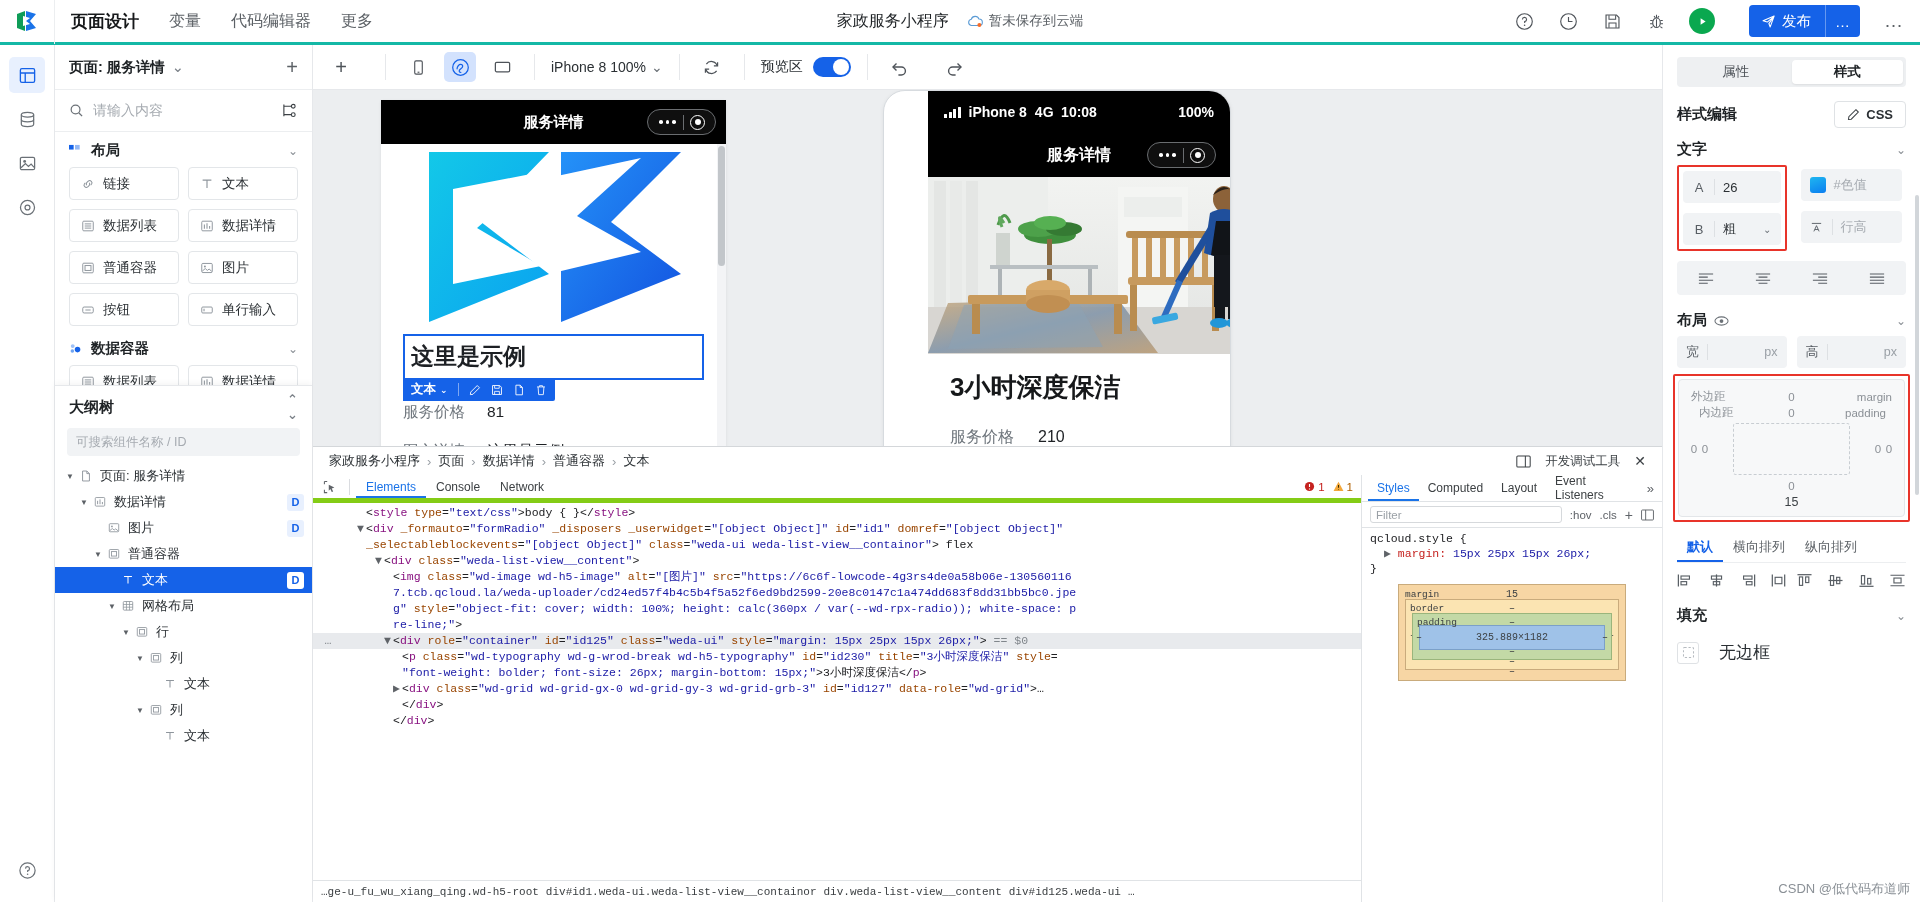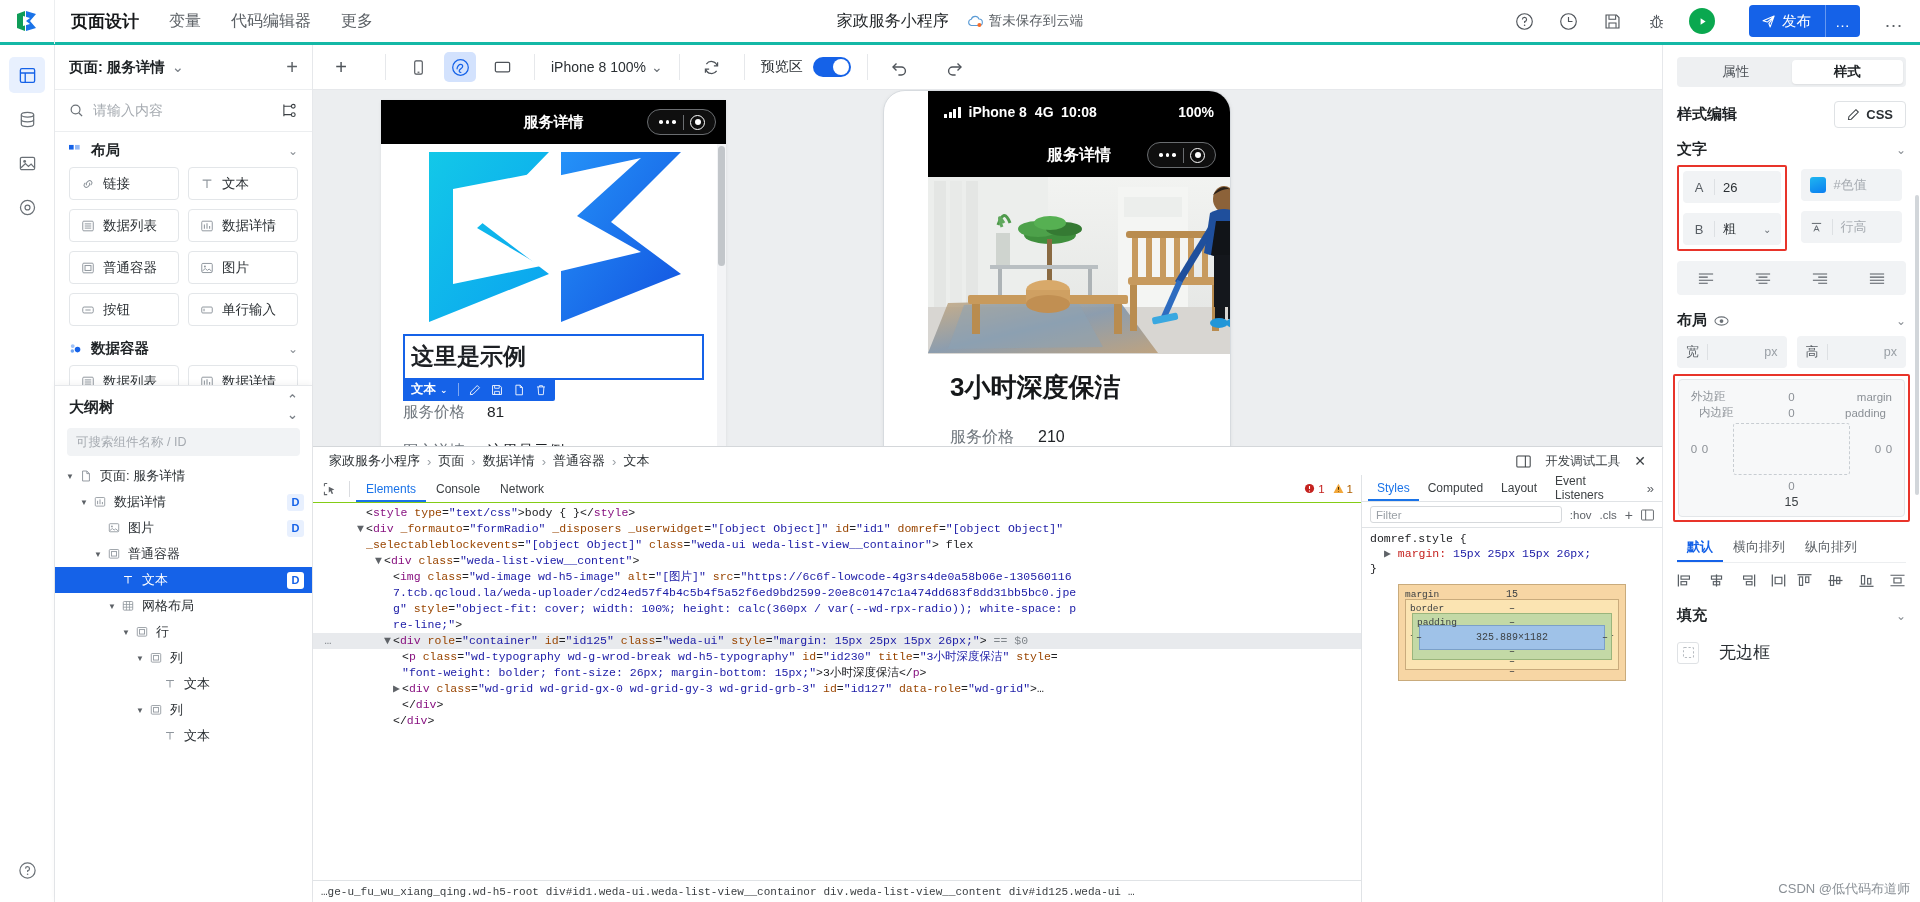--- a/index.html
+++ b/index.html
@@ -228,21 +228,21 @@
   }
   .dt-crumb {
     height: 28px; display: flex; align-items: center; padding: 0 16px; font-size: 13px; color: #2b3034;
     gap: 7px; background: #fff;
   }
   .dt-crumb .sep { color: #9aa0a6; }
   .dt-crumb-right { margin-left: auto; display: flex; align-items: center; gap: 14px; color: #3c4145; font-size: 12.5px;}
   .dt-main { flex: 1; display: flex; min-height: 0; }
   .dt-left { flex: 1; min-width: 0; display: flex; flex-direction: column; border-right: 1px solid #e0e3e6; }
   .dt-tabs {
-    height: 28px; display: flex; align-items: center; gap: 0; border-bottom: 1px solid #84cc16; padding-left: 4px;
+    height: 28px; display: flex; align-items: center; gap: 0; border-bottom: 5px solid #84cc16; padding-left: 4px;
   }
   .dt-pick { width: 26px; display: flex; align-items: center; justify-content: center; color: #5f6368; cursor: pointer;}
   .dt-vsep { width: 1px; height: 16px; background: #dadce0; margin: 0 6px; }
   .dt-tab { padding: 0 10px; height: 100%; display: flex; align-items: center; font-size: 12px; color: #3c4043; cursor: pointer; }
   .dt-tab.active { color: #1a73e8; box-shadow: inset 0 -2px 0 #1a73e8; }
   .dt-tabs-right { margin-left: auto; display: flex; align-items: center; gap: 8px; padding-right: 8px; font-size: 11.5px; }
   .warn-pill { display:flex; align-items:center; gap:3px; color:#b06000; }
   .err-pill { display:flex; align-items:center; gap:3px; color:#c5221f; }
   .dt-code {
     flex: 1; overflow: hidden; font-family: "Liberation Mono", "DejaVu Sans Mono", monospace;
@@ -1069,21 +1069,21 @@
                 <span class="fr-btn">.cls</span>
                 <span class="fr-btn" style="font-size:14px;">+</span>
                 <span class="fr-btn">
                   <svg class="svgi" width="13" height="12" viewBox="0 0 14 12">
                       <rect x=".6" y=".6" width="12.8" height="10.8" rx="1" fill="none" stroke="#5f6368" stroke-width="1"></rect>
                       <path d="M5 .6v10.8" stroke="#5f6368" stroke-width="1"></path>
                     </svg>
                 </span>
               </div>
               <div class="styles-pane">
-                <div class="sel-line">domref.style {</div>
+                <div class="sel-line">qcloud.style {</div>
                 <div class="prop-line">
                   <span style="color:#5f6368">▶ </span><span class="prop-k">margin:</span>
                   <span class="prop-v">15px 25px 15px 26px;</span>
                 </div>
                 <div class="sel-line">}</div>
 
                 <div class="boxmodel">
                   <span class="bm-label" style="left:6px;top:2px;">margin</span>
                   <span class="bm-side" style="left:50%;transform:translateX(-50%);top:2px;">15</span>
                   <span class="bm-side" style="left:6px;top:50%;transform:translateY(-50%);">26</span>

